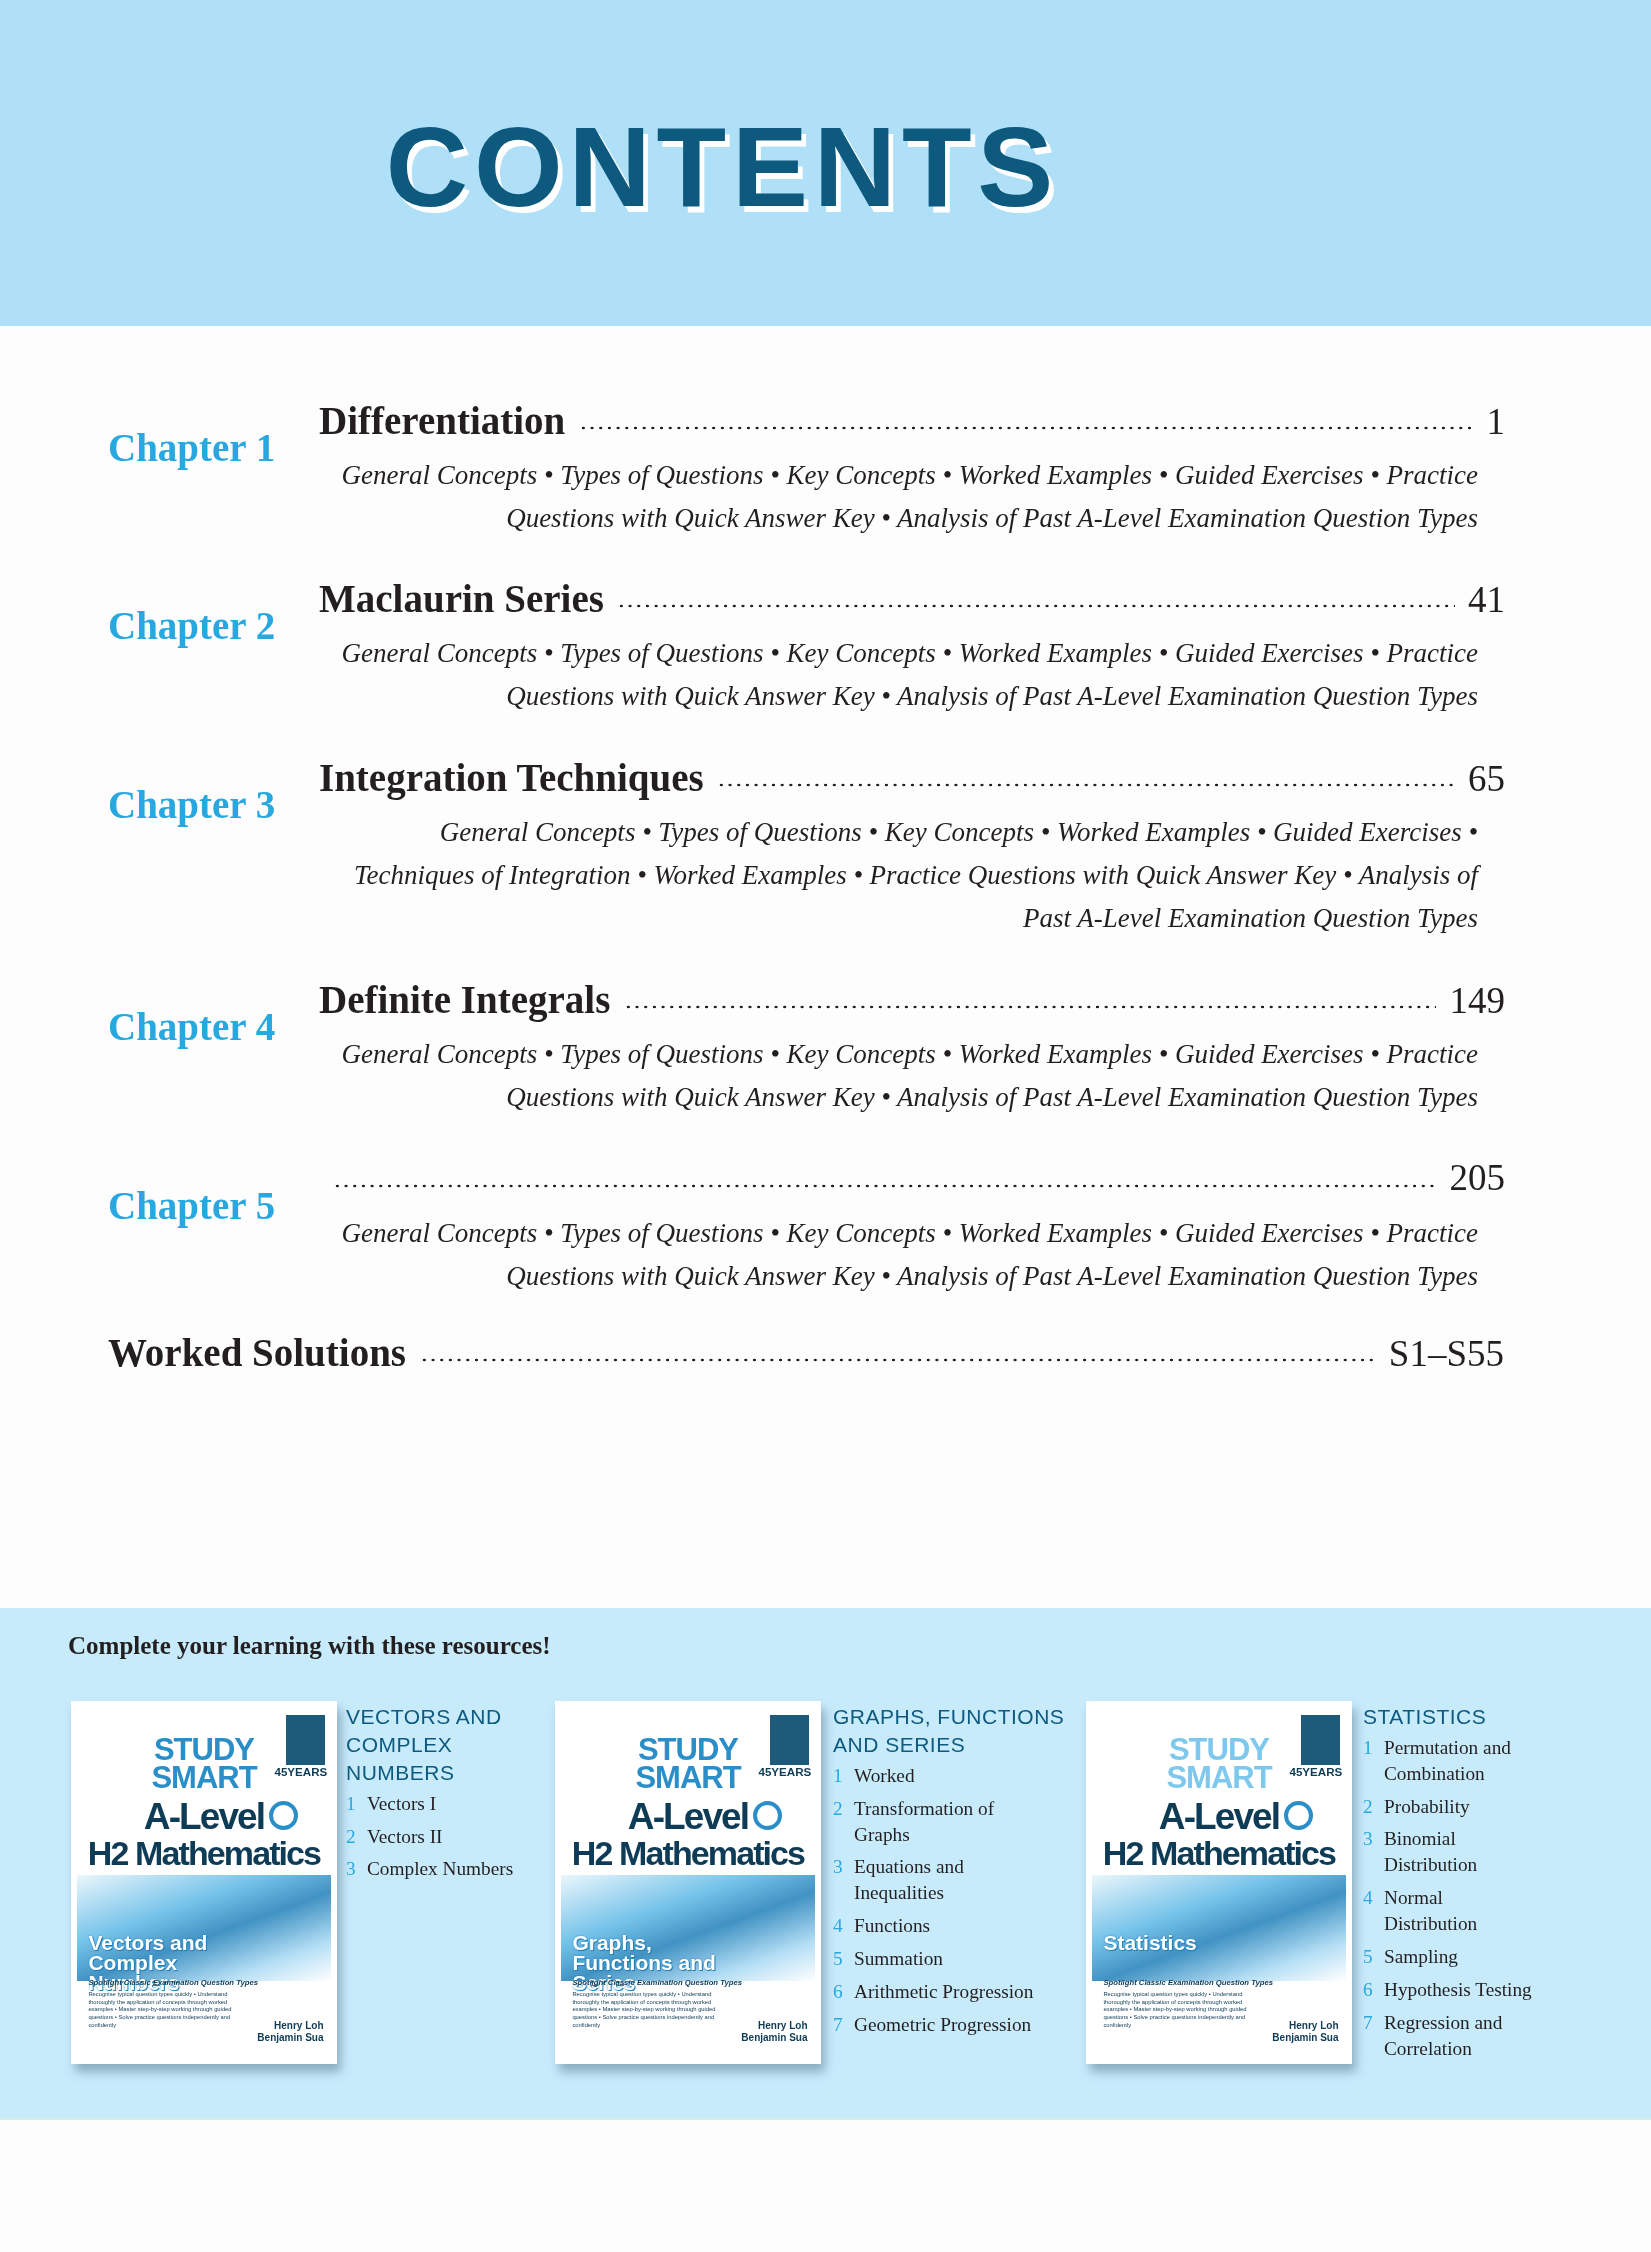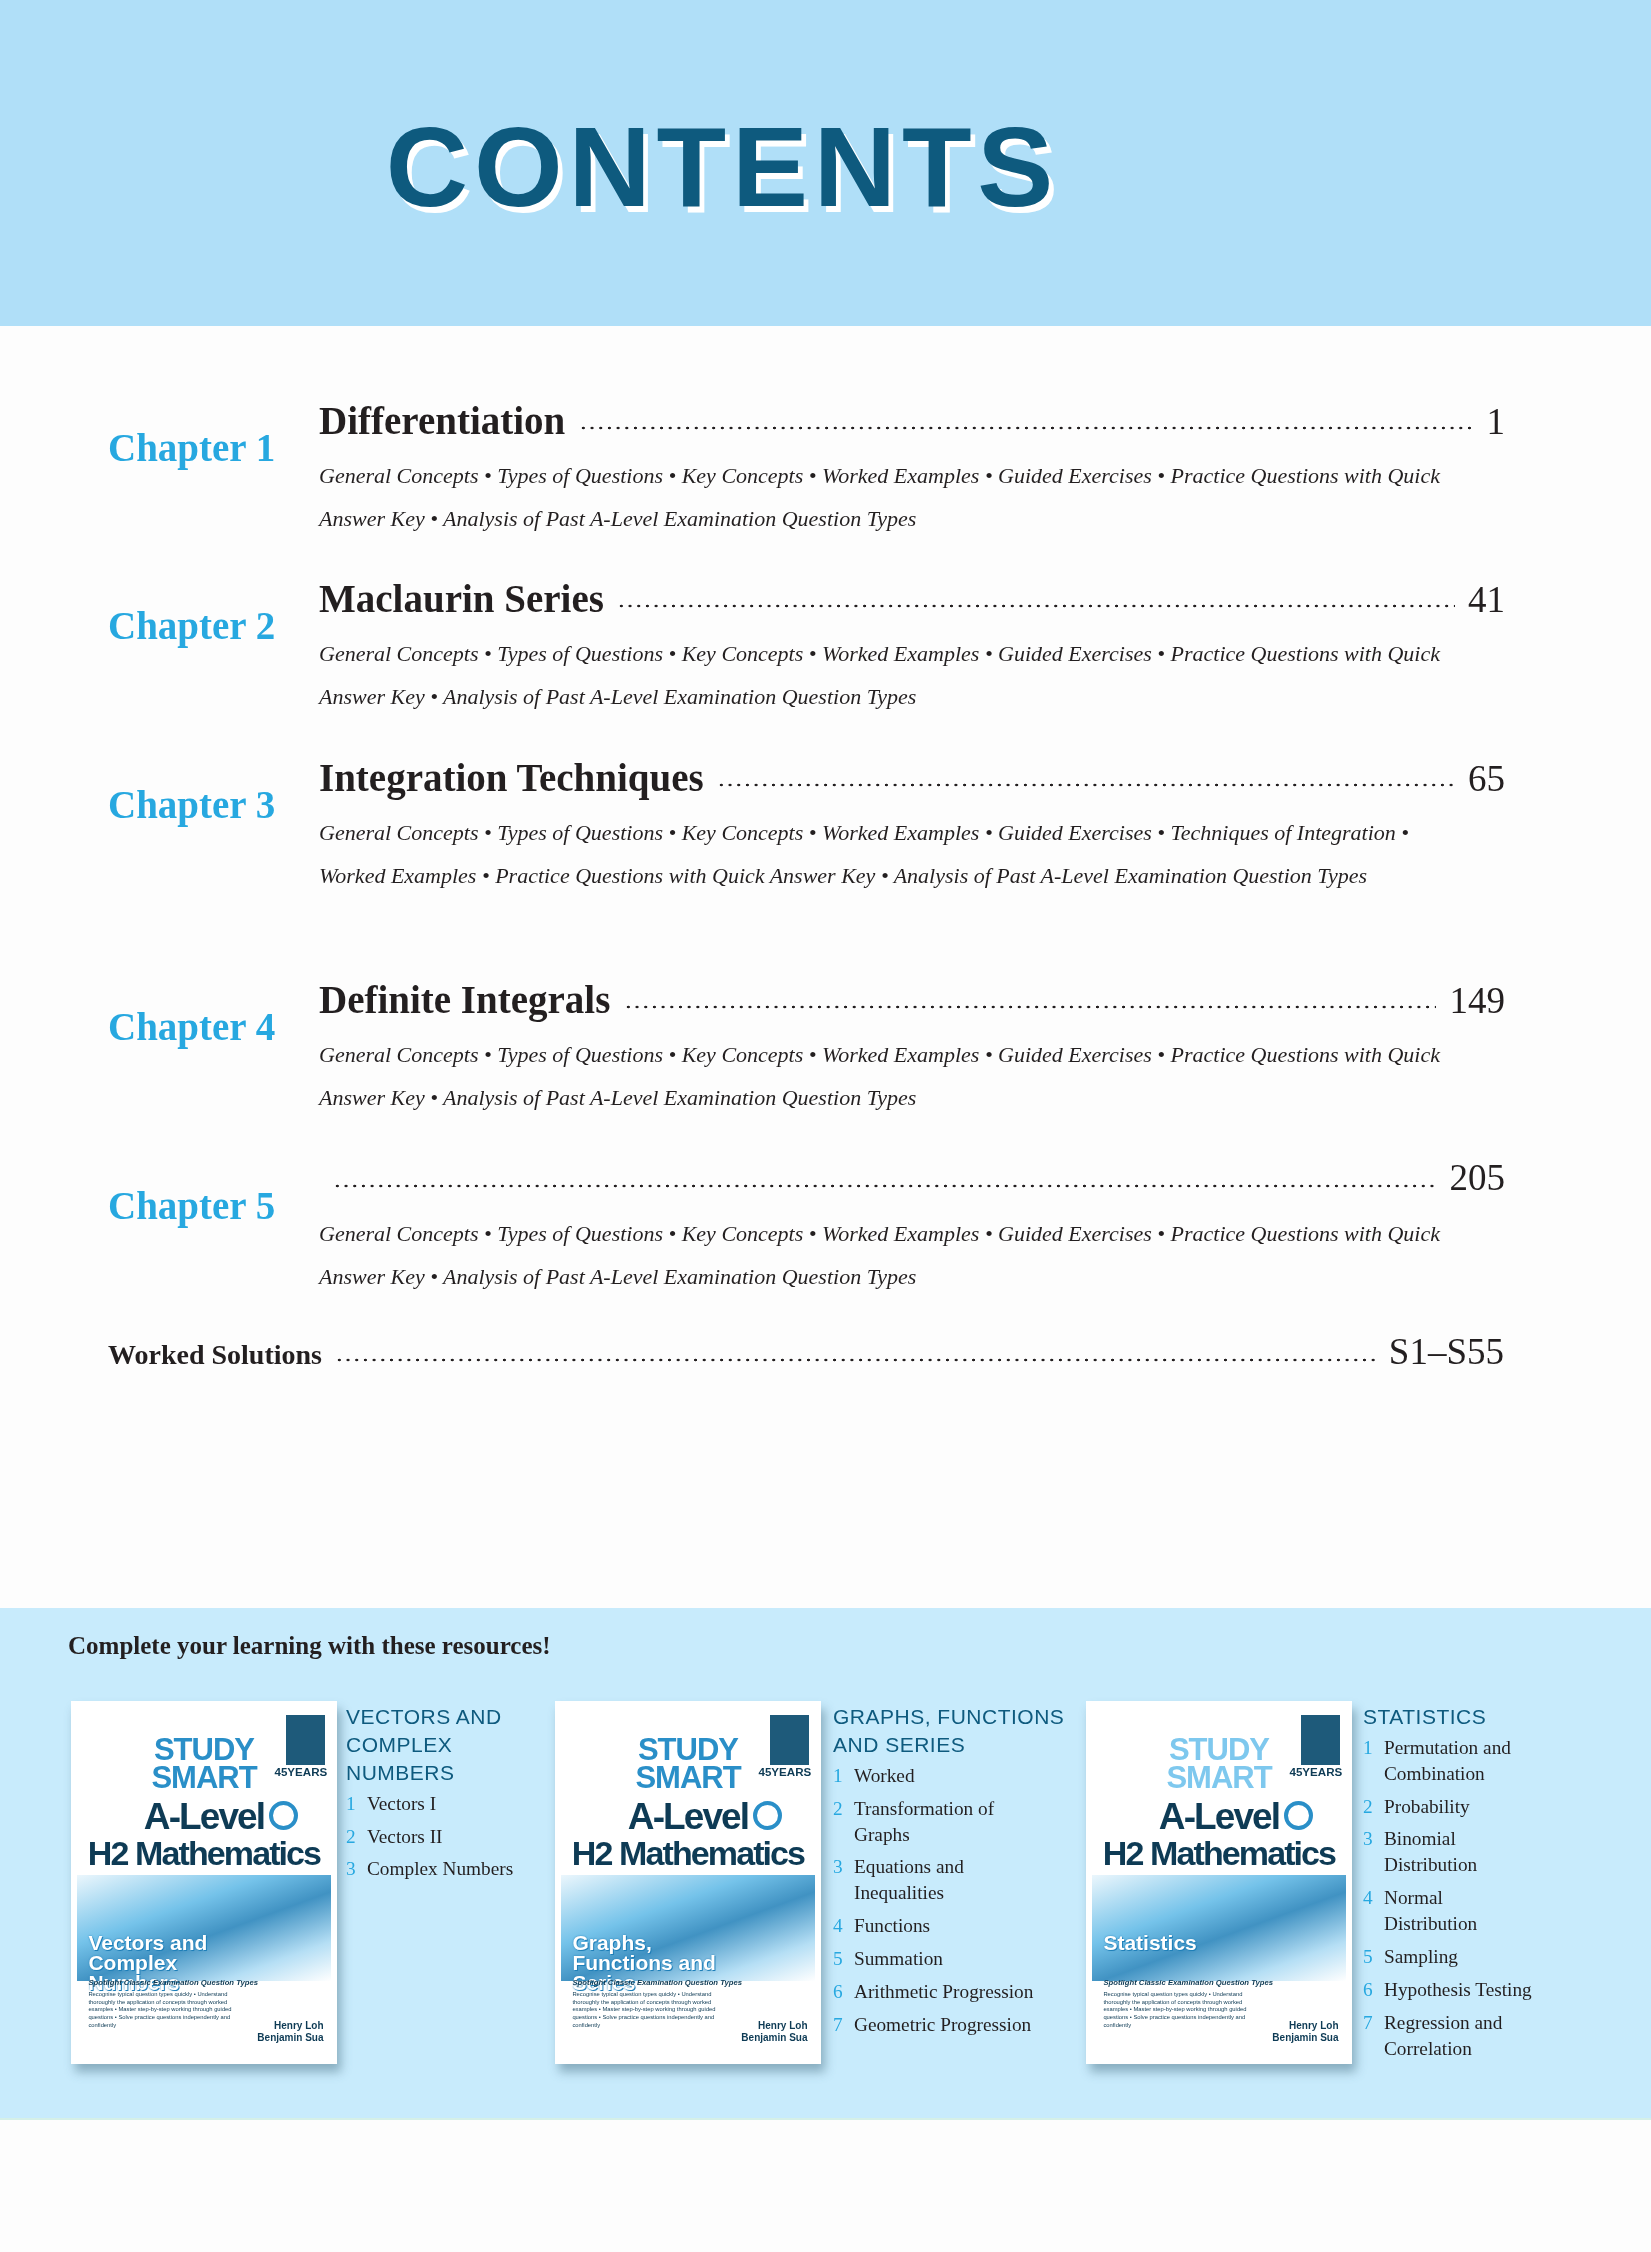--- a/index.html
+++ b/index.html
@@ -28,25 +28,25 @@
   }
   .ch-title { font-weight: bold; font-size: 39px; color: #231f20; white-space: nowrap; }
   .ch-dots {
     flex: 1; margin: 0 13.5px; height: 9.7px; align-self: flex-end; margin-bottom: 13.5px;
     background-image: radial-gradient(circle, #231f20 1.3px, transparent 1.5px);
     background-size: 8.7px 5.8px; background-repeat: repeat-x; background-position: left center;
   }
   .ch-page { font-size: 37px; color: #231f20; white-space: nowrap; }
   .ch-desc {
     position: absolute; left: 319px; top: 56px; width: 1159px;
-    font-style: italic; font-size: 22px; line-height: 43px; color: #231f20;
+    font-style: italic; font-size: 27px; line-height: 43px; color: #231f20; text-align: right;
   }
 
   .worked { position: absolute; left: 108px; top: 1330px; width: 1396px; height: 48px; display: flex; align-items: baseline; }
-  .worked .ch-title { font-size: 28px; }
+  .worked .ch-title { font-size: 39px; }
 
   .resources-band { position: absolute; left: 0; top: 1608px; width: 1651px; height: 512px; background: #c8ebfc; border-bottom: 2.9px solid #d5f0e8; }
   .resources-heading {
     position: absolute; left: 68px; top: 1632px;
     font-weight: bold; font-size: 25px; color: #231f20; white-space: nowrap;
   }
 
   .book {
     position: absolute; top: 1701px; width: 266px; height: 363px; background: #ffffff;
     box-shadow: 3.9px 7.7px 9.7px rgba(60,100,120,0.45); overflow: hidden;

